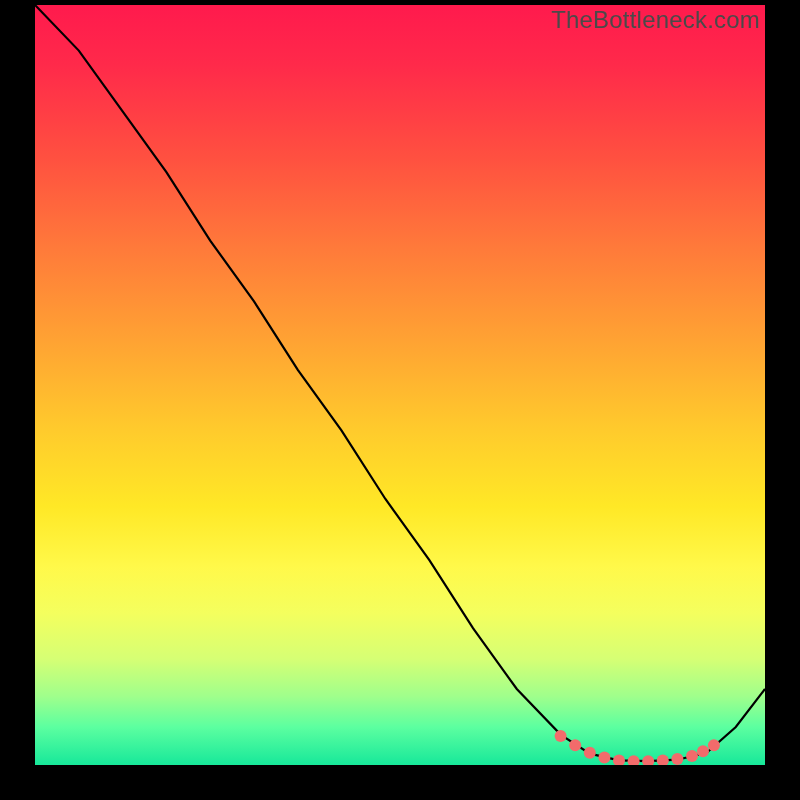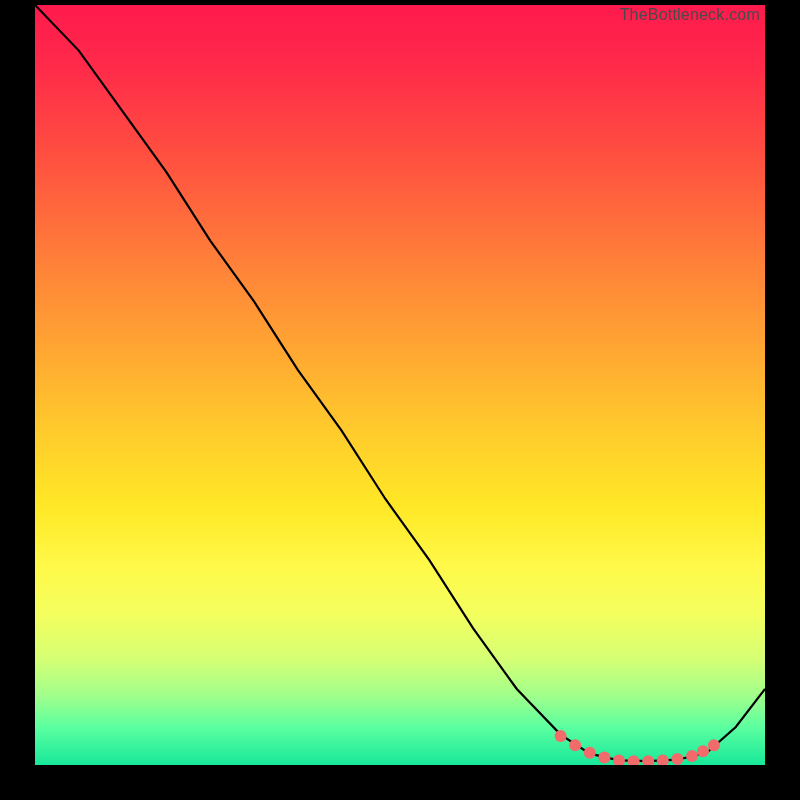--- a/index.html
+++ b/index.html
@@ -31,21 +31,21 @@
       #9fff8c 91%,
       #5cffa0 95%,
       #17e89a 100%
     );
   }
   .watermark {
     position: absolute;
     top: 6px;
     right: 40px;
     color: #4a4a4a;
-    font-size: 16px;
+    font-size: 24px;
     font-weight: 500;
     letter-spacing: 0.2px;
   }
   svg.plot {
     position: absolute;
     left: 35px;
     top: 5px;
     width: 730px;
     height: 760px;
   }

